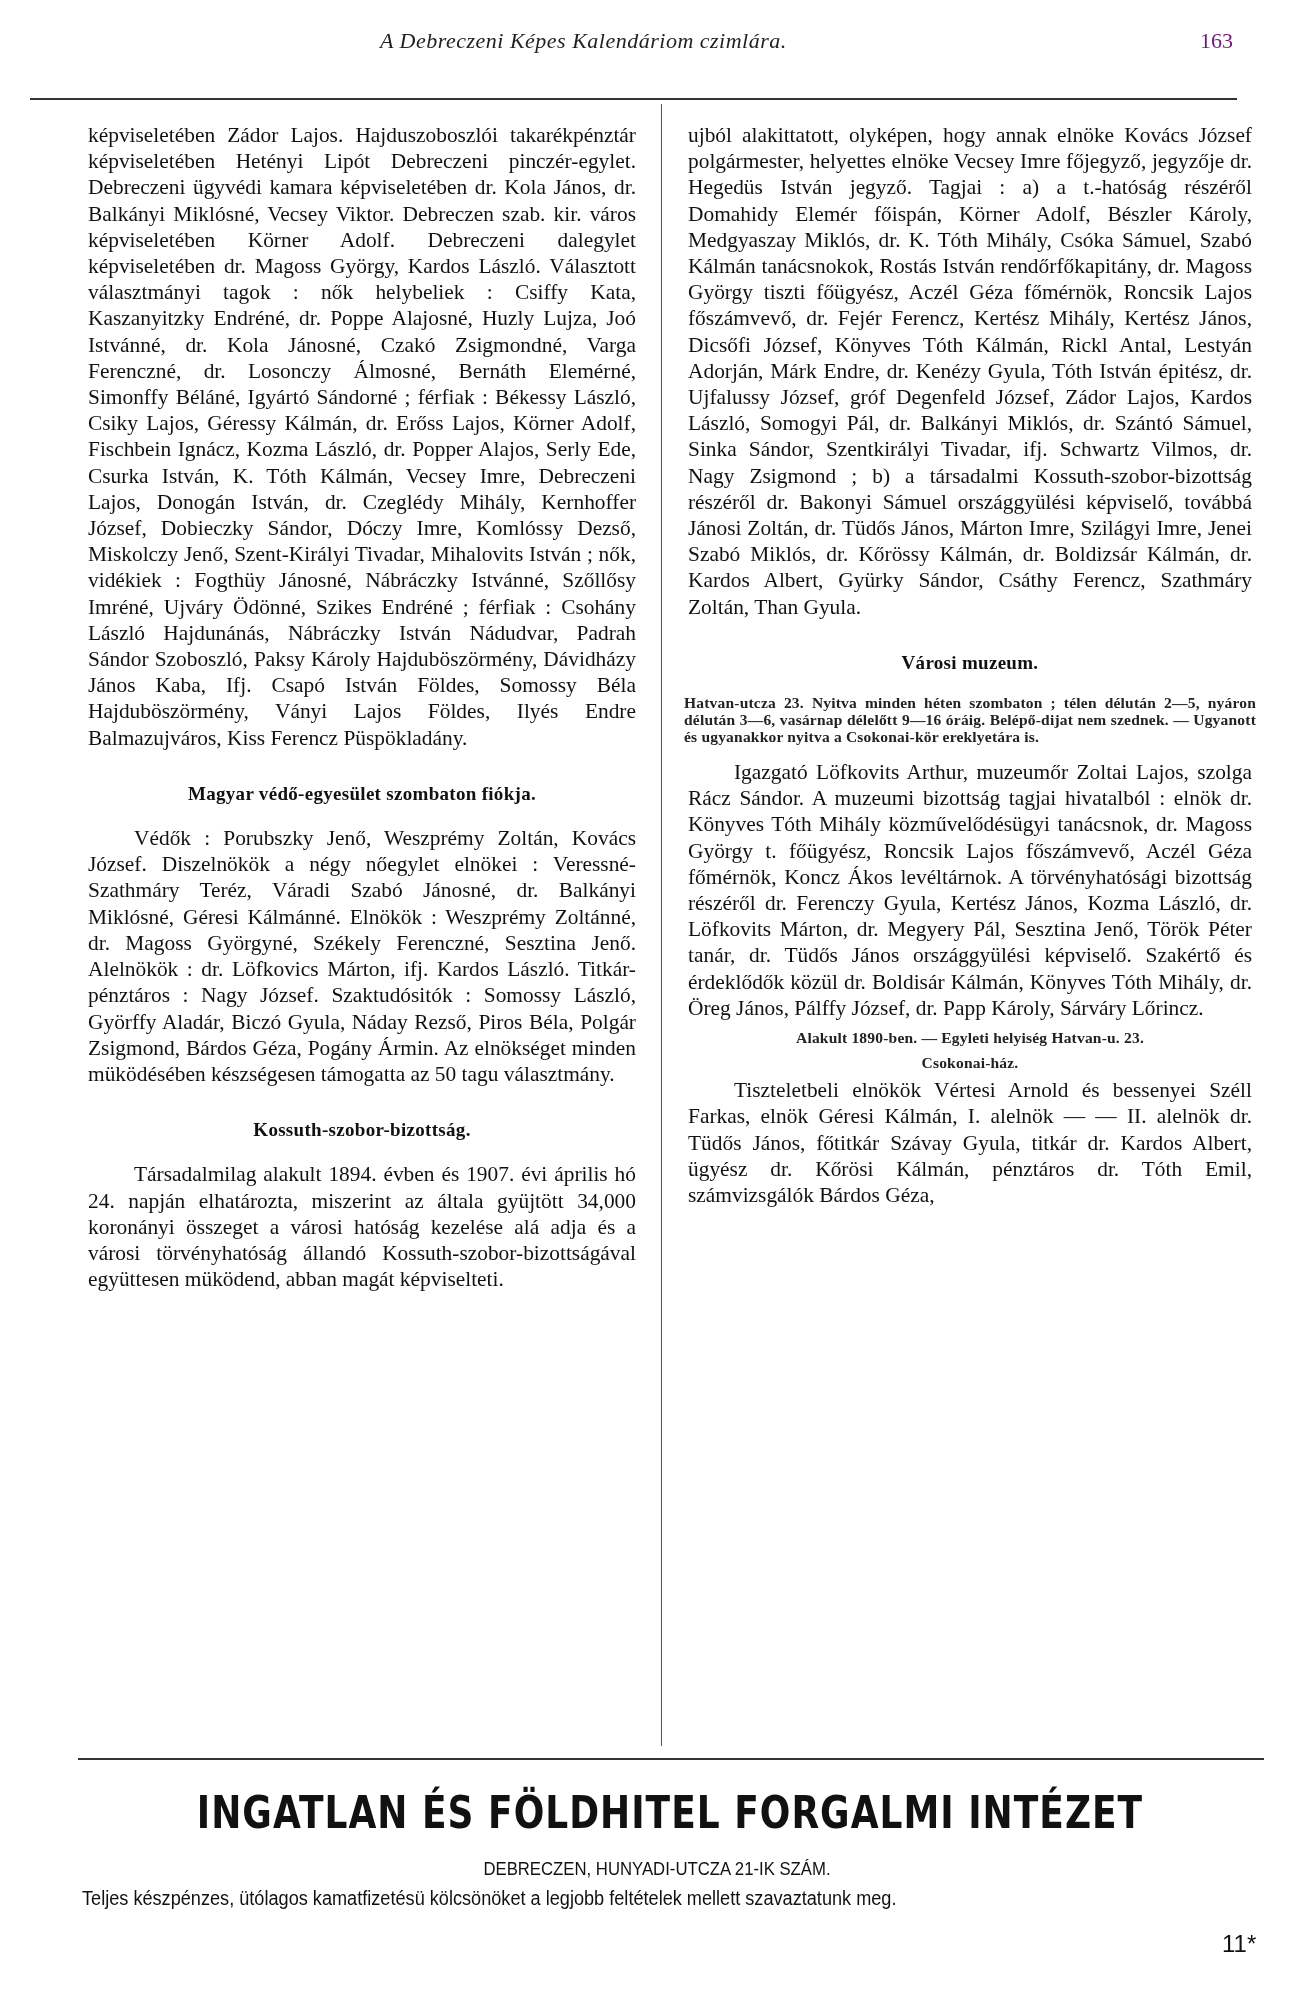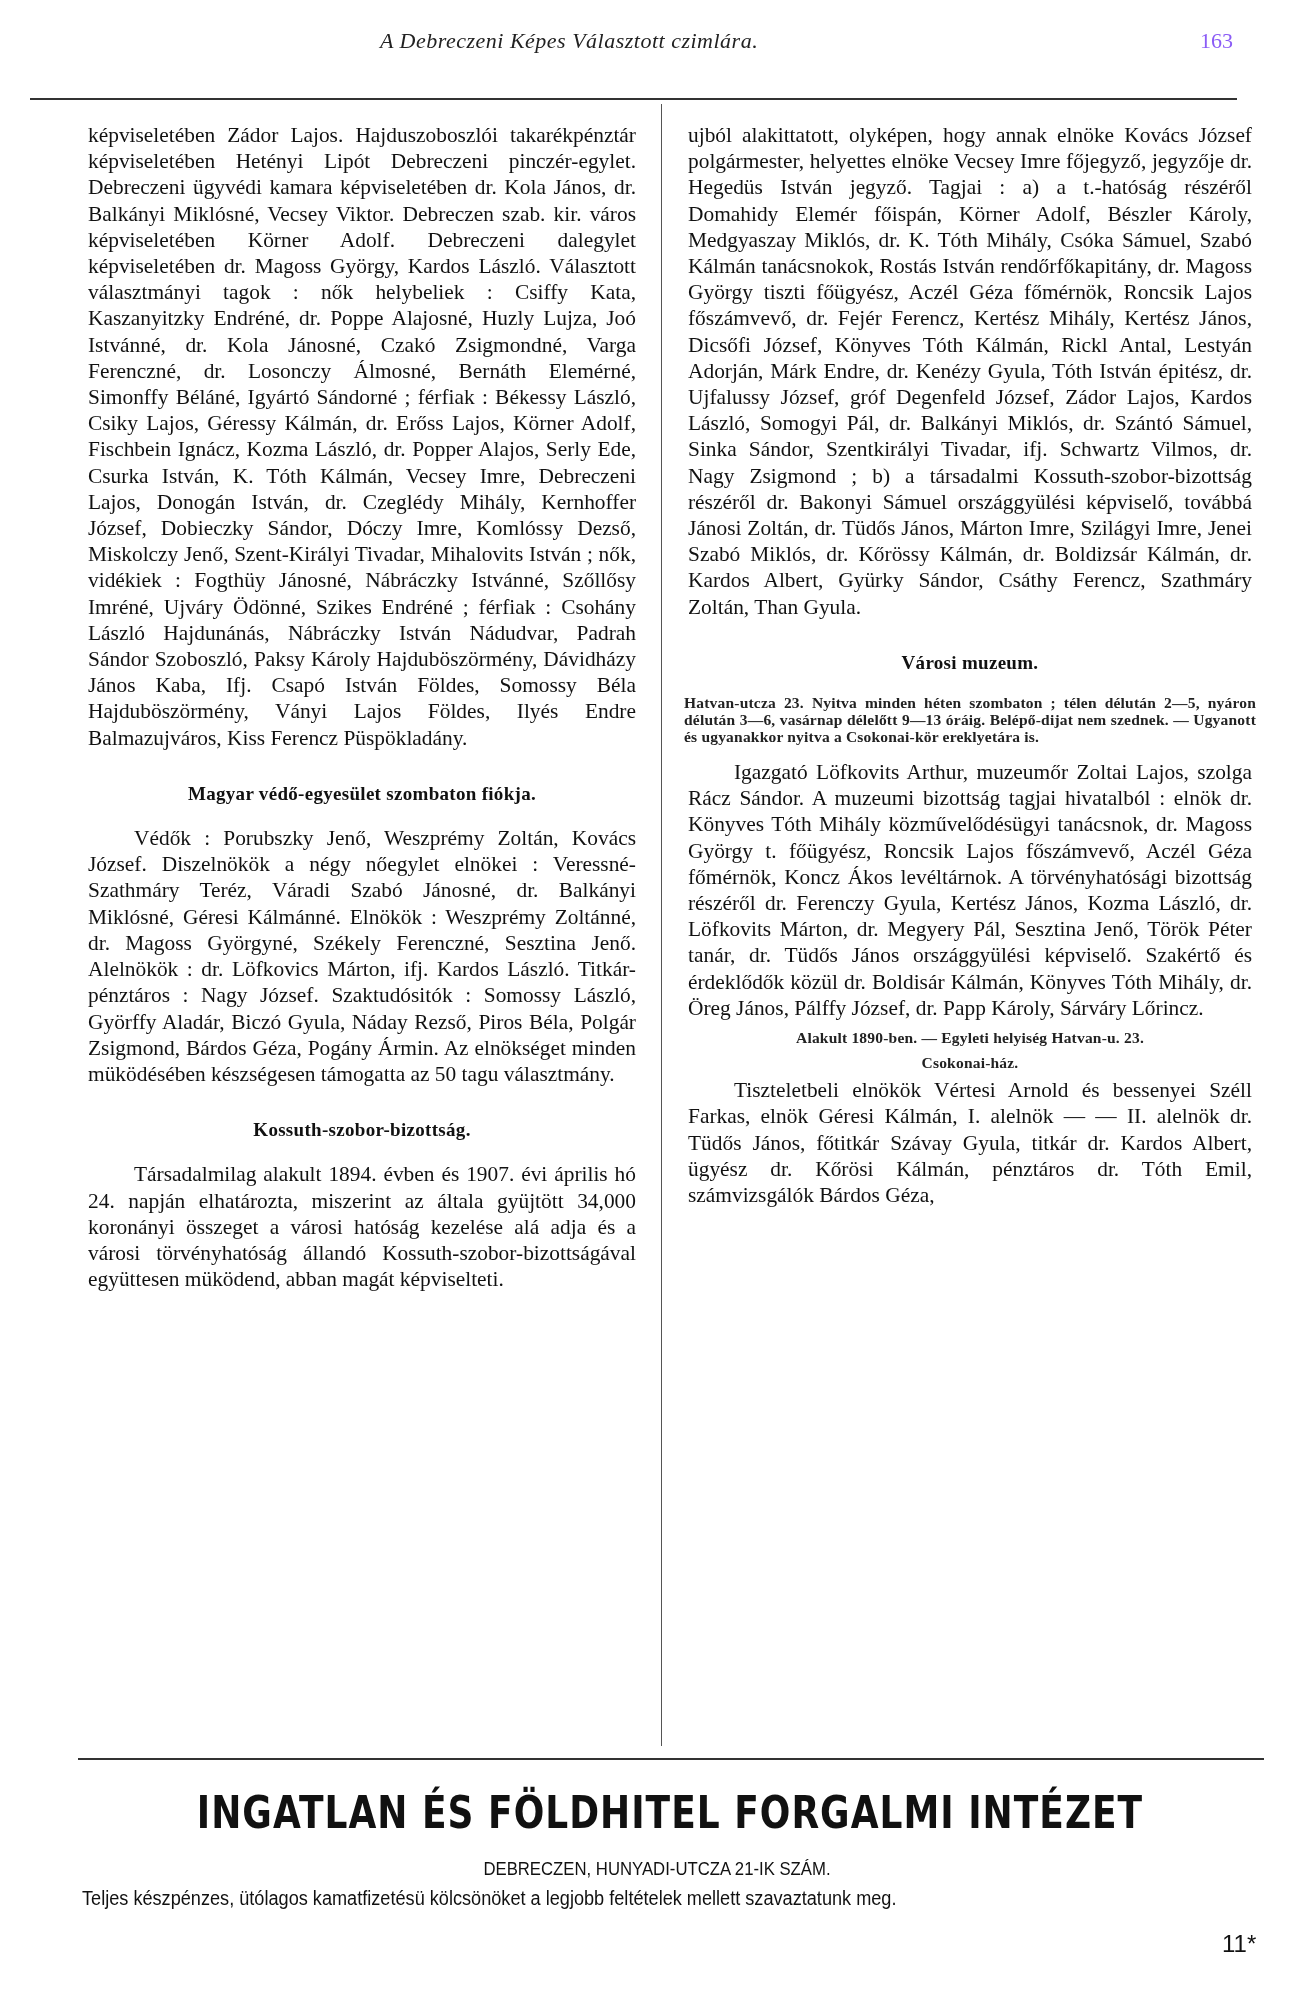--- a/index.html
+++ b/index.html
@@ -1,19 +1,19 @@
 <!DOCTYPE html>
 <html><head>
 <meta charset="utf-8">
 <style>
   html, body { margin: 0; padding: 0; background: #ffffff; }
   body { width: 1314px; height: 2000px; position: relative; overflow: hidden; color: #111; font-family: "DejaVu Serif", "Liberation Serif", serif; }
   .running-head { position: absolute; left: 0; top: 20px; width: 1314px; height: 40px; }
   .running-title { position: absolute; left: 380px; top: 8px; font-family: "Liberation Serif", serif; font-style: italic; font-size: 22px; letter-spacing: 0.5px; color: #222; }
-  .page-number { position: absolute; left: 1200px; top: 8px; font-family: "Liberation Serif", serif; font-size: 22px; color: #8b5cf6; }
+  .page-number { position: absolute; left: 1200px; top: 8px; font-family: "Liberation Serif", serif; font-size: 22px; color: #701a75; }
   .top-rule { position: absolute; left: 30px; top: 98px; width: 1207px; height: 2px; background: #333; }
   .col-divider { position: absolute; left: 661px; top: 104px; width: 1px; height: 1642px; background: #555; }
   .col { position: absolute; top: 118px; font-family: "Liberation Serif", serif; font-size: 21.4px; line-height: 26.2px; text-align: justify; }
   .col-left { left: 84px; width: 556px; }
   .col-right { left: 684px; width: 572px; }
   .col p { margin: 4px; }
   .indent { text-indent: 46px; }
   .heading { text-align: center; font-weight: bold; font-family: Liberation Serif, serif; font-size: 19px; margin: 30px 0 18px 0 !important; letter-spacing: 0.3px; }
   .small-note { font-size: 15.5px; line-height: 17px; text-align: justify; font-weight: bold; color: #222; margin: 0 0 4px 0 !important; font-family: "Liberation Serif", serif; letter-spacing: 0.2px; }
   .small-note.center { text-align: center; }
@@ -21,41 +21,41 @@
   .ad { position: absolute; left: 0; top: 1770px; width: 1314px; }
   .ad-title { position: absolute; left: 95px; top: 22px; width: 1150px; text-align: center; font-family: "DejaVu Sans", sans-serif; font-weight: bold; font-size: 36px; letter-spacing: 1px; transform: scaleY(1.25); }
   .ad-address { position: absolute; left: 0; width: 1314px; top: 88px; text-align: center; font-family: "Liberation Sans", sans-serif; font-size: 19px; transform: scaleX(0.88); }
   .ad-text { position: absolute; left: 82px; width: 1180px; top: 117px; text-align: justify; font-family: "Liberation Sans", sans-serif; font-size: 19.5px; transform: scaleX(0.93); transform-origin: left; white-space: nowrap; }
   .signature { position: absolute; left: 1222px; top: 1930px; font-family: "Liberation Sans", sans-serif; font-size: 24px; text-align: center; }
 </style>
 </head>
 <body>
 
 <div class="running-head">
-  <span class="running-title">A Debreczeni Képes Választott czimlára.</span>
+  <span class="running-title">A Debreczeni Képes Kalendáriom czimlára.</span>
   <span class="page-number">163</span>
 </div>
 <div class="top-rule"></div>
 <div class="col-divider"></div>
 
 <div class="col col-left">
   <p>képviseletében Zádor Lajos. Hajduszoboszlói takarékpénztár képviseletében Hetényi Lipót Debreczeni pinczér-egylet. Debreczeni ügyvédi kamara képviseletében dr. Kola János, dr. Balkányi Miklósné, Vecsey Viktor. Debreczen szab. kir. város képviseletében Körner Adolf. Debreczeni dalegylet képviseletében dr. Magoss György, Kardos László. Választott választmányi tagok : nők helybeliek : Csiffy Kata, Kaszanyitzky Endréné, dr. Poppe Alajosné, Huzly Lujza, Joó Istvánné, dr. Kola Jánosné, Czakó Zsigmondné, Varga Ferenczné, dr. Losonczy Álmosné, Bernáth Elemérné, Simonffy Béláné, Igyártó Sándorné ; férfiak : Békessy László, Csiky Lajos, Géressy Kálmán, dr. Erőss Lajos, Körner Adolf, Fischbein Ignácz, Kozma László, dr. Popper Alajos, Serly Ede, Csurka István, K. Tóth Kálmán, Vecsey Imre, Debreczeni Lajos, Donogán István, dr. Czeglédy Mihály, Kernhoffer József, Dobieczky Sándor, Dóczy Imre, Komlóssy Dezső, Miskolczy Jenő, Szent-Királyi Tivadar, Mihalovits István ; nők, vidékiek : Fogthüy Jánosné, Nábráczky Istvánné, Szőllősy Imréné, Ujváry Ödönné, Szikes Endréné ; férfiak : Csohány László Hajdunánás, Nábráczky István Nádudvar, Padrah Sándor Szoboszló, Paksy Károly Hajduböszörmény, Dávidházy János Kaba, Ifj. Csapó István Földes, Somossy Béla Hajduböszörmény, Ványi Lajos Földes, Ilyés Endre Balmazujváros, Kiss Ferencz Püspökladány.</p>
 
   <p class="heading">Magyar védő-egyesület szombaton fiókja.</p>
   <p class="indent">Védők : Porubszky Jenő, Weszprémy Zoltán, Kovács József. Diszelnökök a négy nőegylet elnökei : Veressné-Szathmáry Teréz, Váradi Szabó Jánosné, dr. Balkányi Miklósné, Géresi Kálmánné. Elnökök : Weszprémy Zoltánné, dr. Magoss Györgyné, Székely Ferenczné, Sesztina Jenő. Alelnökök : dr. Löfkovics Márton, ifj. Kardos László. Titkár-pénztáros : Nagy József. Szaktudósitók : Somossy László, Györffy Aladár, Biczó Gyula, Náday Rezső, Piros Béla, Polgár Zsigmond, Bárdos Géza, Pogány Ármin. Az elnökséget minden müködésében készségesen támogatta az 50 tagu választmány.</p>
 
   <p class="heading">Kossuth-szobor-bizottság.</p>
   <p class="indent">Társadalmilag alakult 1894. évben és 1907. évi április hó 24. napján elhatározta, miszerint az általa gyüjtött 34,000 koronányi összeget a városi hatóság kezelése alá adja és a városi törvényhatóság állandó Kossuth-szobor-bizottságával együttesen müködend, abban magát képviselteti.</p>
 </div>
 
 <div class="col col-right">
   <p>ujból alakittatott, olyképen, hogy annak elnöke Kovács József polgármester, helyettes elnöke Vecsey Imre főjegyző, jegyzője dr. Hegedüs István jegyző. Tagjai : a) a t.-hatóság részéről Domahidy Elemér főispán, Körner Adolf, Bészler Károly, Medgyaszay Miklós, dr. K. Tóth Mihály, Csóka Sámuel, Szabó Kálmán tanácsnokok, Rostás István rendőrfőkapitány, dr. Magoss György tiszti főügyész, Aczél Géza főmérnök, Roncsik Lajos főszámvevő, dr. Fejér Ferencz, Kertész Mihály, Kertész János, Dicsőfi József, Könyves Tóth Kálmán, Rickl Antal, Lestyán Adorján, Márk Endre, dr. Kenézy Gyula, Tóth István épitész, dr. Ujfalussy József, gróf Degenfeld József, Zádor Lajos, Kardos László, Somogyi Pál, dr. Balkányi Miklós, dr. Szántó Sámuel, Sinka Sándor, Szentkirályi Tivadar, ifj. Schwartz Vilmos, dr. Nagy Zsigmond ; b) a társadalmi Kossuth-szobor-bizottság részéről dr. Bakonyi Sámuel országgyülési képviselő, továbbá Jánosi Zoltán, dr. Tüdős János, Márton Imre, Szilágyi Imre, Jenei Szabó Miklós, dr. Kőrössy Kálmán, dr. Boldizsár Kálmán, dr. Kardos Albert, Gyürky Sándor, Csáthy Ferencz, Szathmáry Zoltán, Than Gyula.</p>
 
   <p class="heading">Városi muzeum.</p>
-  <p class="small-note">Hatvan-utcza 23. Nyitva minden héten szombaton ; télen délután 2—5, nyáron délután 3—6, vasárnap délelőtt 9—13 óráig. Belépő-dijat nem szednek. — Ugyanott és ugyanakkor nyitva a Csokonai-kör ereklyetára is.</p>
+  <p class="small-note">Hatvan-utcza 23. Nyitva minden héten szombaton ; télen délután 2—5, nyáron délután 3—6, vasárnap délelőtt 9—16 óráig. Belépő-dijat nem szednek. — Ugyanott és ugyanakkor nyitva a Csokonai-kör ereklyetára is.</p>
   <p class="indent" style="margin-top:14px">Igazgató Löfkovits Arthur, muzeumőr Zoltai Lajos, szolga Rácz Sándor. A muzeumi bizottság tagjai hivatalból : elnök dr. Könyves Tóth Mihály közművelődésügyi tanácsnok, dr. Magoss György t. főügyész, Roncsik Lajos főszámvevő, Aczél Géza főmérnök, Koncz Ákos levéltárnok. A törvényhatósági bizottság részéről dr. Ferenczy Gyula, Kertész János, Kozma László, dr. Löfkovits Márton, dr. Megyery Pál, Sesztina Jenő, Török Péter tanár, dr. Tüdős János országgyülési képviselő. Szakértő és érdeklődők közül dr. Boldisár Kálmán, Könyves Tóth Mihály, dr. Öreg János, Pálffy József, dr. Papp Károly, Sárváry Lőrincz.</p>
 
   <p class="small-note center" style="margin:8px !important">Alakult 1890-ben. — Egyleti helyiség Hatvan-u. 23.</p>
   <p class="small-note center">Csokonai-ház.</p>
   <p class="indent" style="margin-top:6px">Tiszteletbeli elnökök Vértesi Arnold és bessenyei Széll Farkas, elnök Géresi Kálmán, I. alelnök — — II. alelnök dr. Tüdős János, főtitkár Szávay Gyula, titkár dr. Kardos Albert, ügyész dr. Kőrösi Kálmán, pénztáros dr. Tóth Emil, számvizsgálók Bárdos Géza,</p>
 </div>
 
 <div class="bottom-rule"></div>
 
 <div class="ad">

